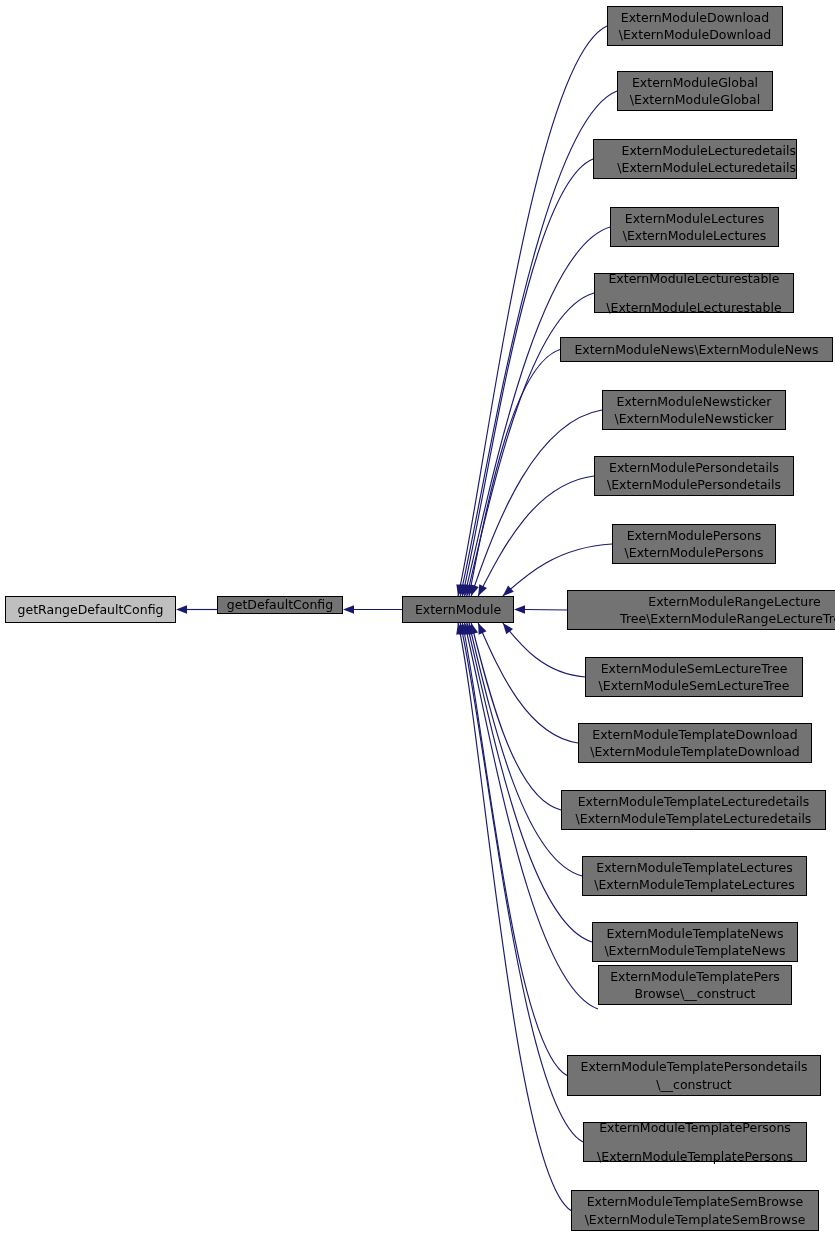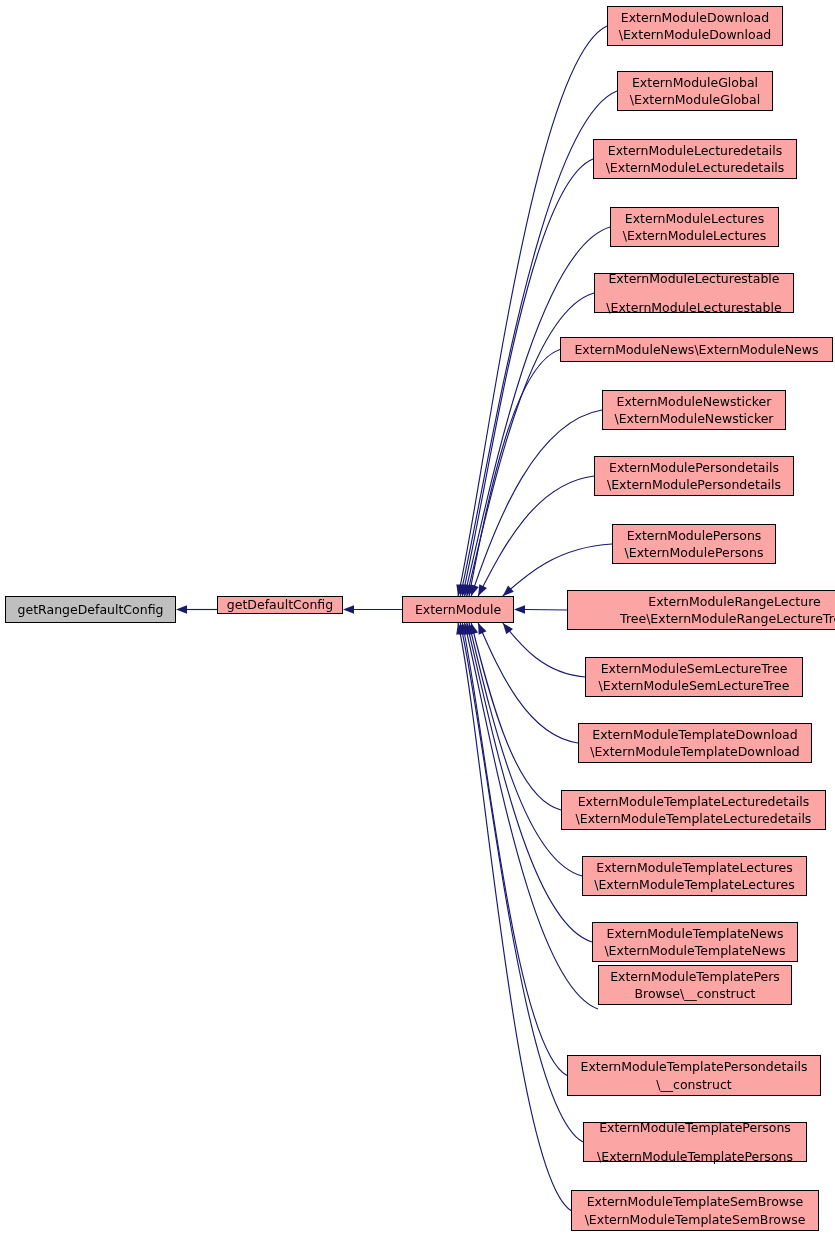--- a/index.html
+++ b/index.html
@@ -19,21 +19,21 @@
     position: absolute;
     left: 0;
     top: 0;
     width: 835px;
     height: 1237px;
   }
   .node {
     position: absolute;
     box-sizing: border-box;
     border: 1px solid #000000;
-    background: #fca5a5;
+    background: #737373;
     color: #000000;
     display: flex;
     flex-direction: column;
     align-items: center;
     justify-content: center;
     font-size: 12.5px;
     line-height: 1.38;
     white-space: nowrap;
     text-align: center;
   }
@@ -103,21 +103,21 @@
         <div class="line">ExternModule</div>
       </div>
       <div class="node" style="left: 607px; top: 6px; width: 176px; height: 40px; border-color: rgb(0, 0, 0);">
         <div class="line">ExternModuleDownload</div>
         <div class="line">\ExternModuleDownload</div>
       </div>
       <div class="node" style="left: 617px; top: 71px; width: 156px; height: 40px; border-color: rgb(0, 0, 0);">
         <div class="line">ExternModuleGlobal</div>
         <div class="line">\ExternModuleGlobal</div>
       </div>
-      <div class="node" style="left: 593px; top: 139px; width: 204px; height: 40px; border-color: rgb(0, 0, 0);">
+      <div class="node" style="left: 593px; top: 139px; width: 204px; height: 40px; border-color: rgb(0, 0, 0); align-items: flex-end;">
         <div class="line">ExternModuleLecturedetails</div>
         <div class="line">\ExternModuleLecturedetails</div>
       </div>
       <div class="node" style="left: 610px; top: 207px; width: 169px; height: 40px; border-color: rgb(0, 0, 0);">
         <div class="line">ExternModuleLectures</div>
         <div class="line">\ExternModuleLectures</div>
       </div>
       <div class="node" style="left: 594px; top: 273px; width: 200px; height: 40px; border-color: rgb(0, 0, 0); gap: 11px;">
         <div class="line">ExternModuleLecturestable</div>
         <div class="line">\ExternModuleLecturestable</div>

